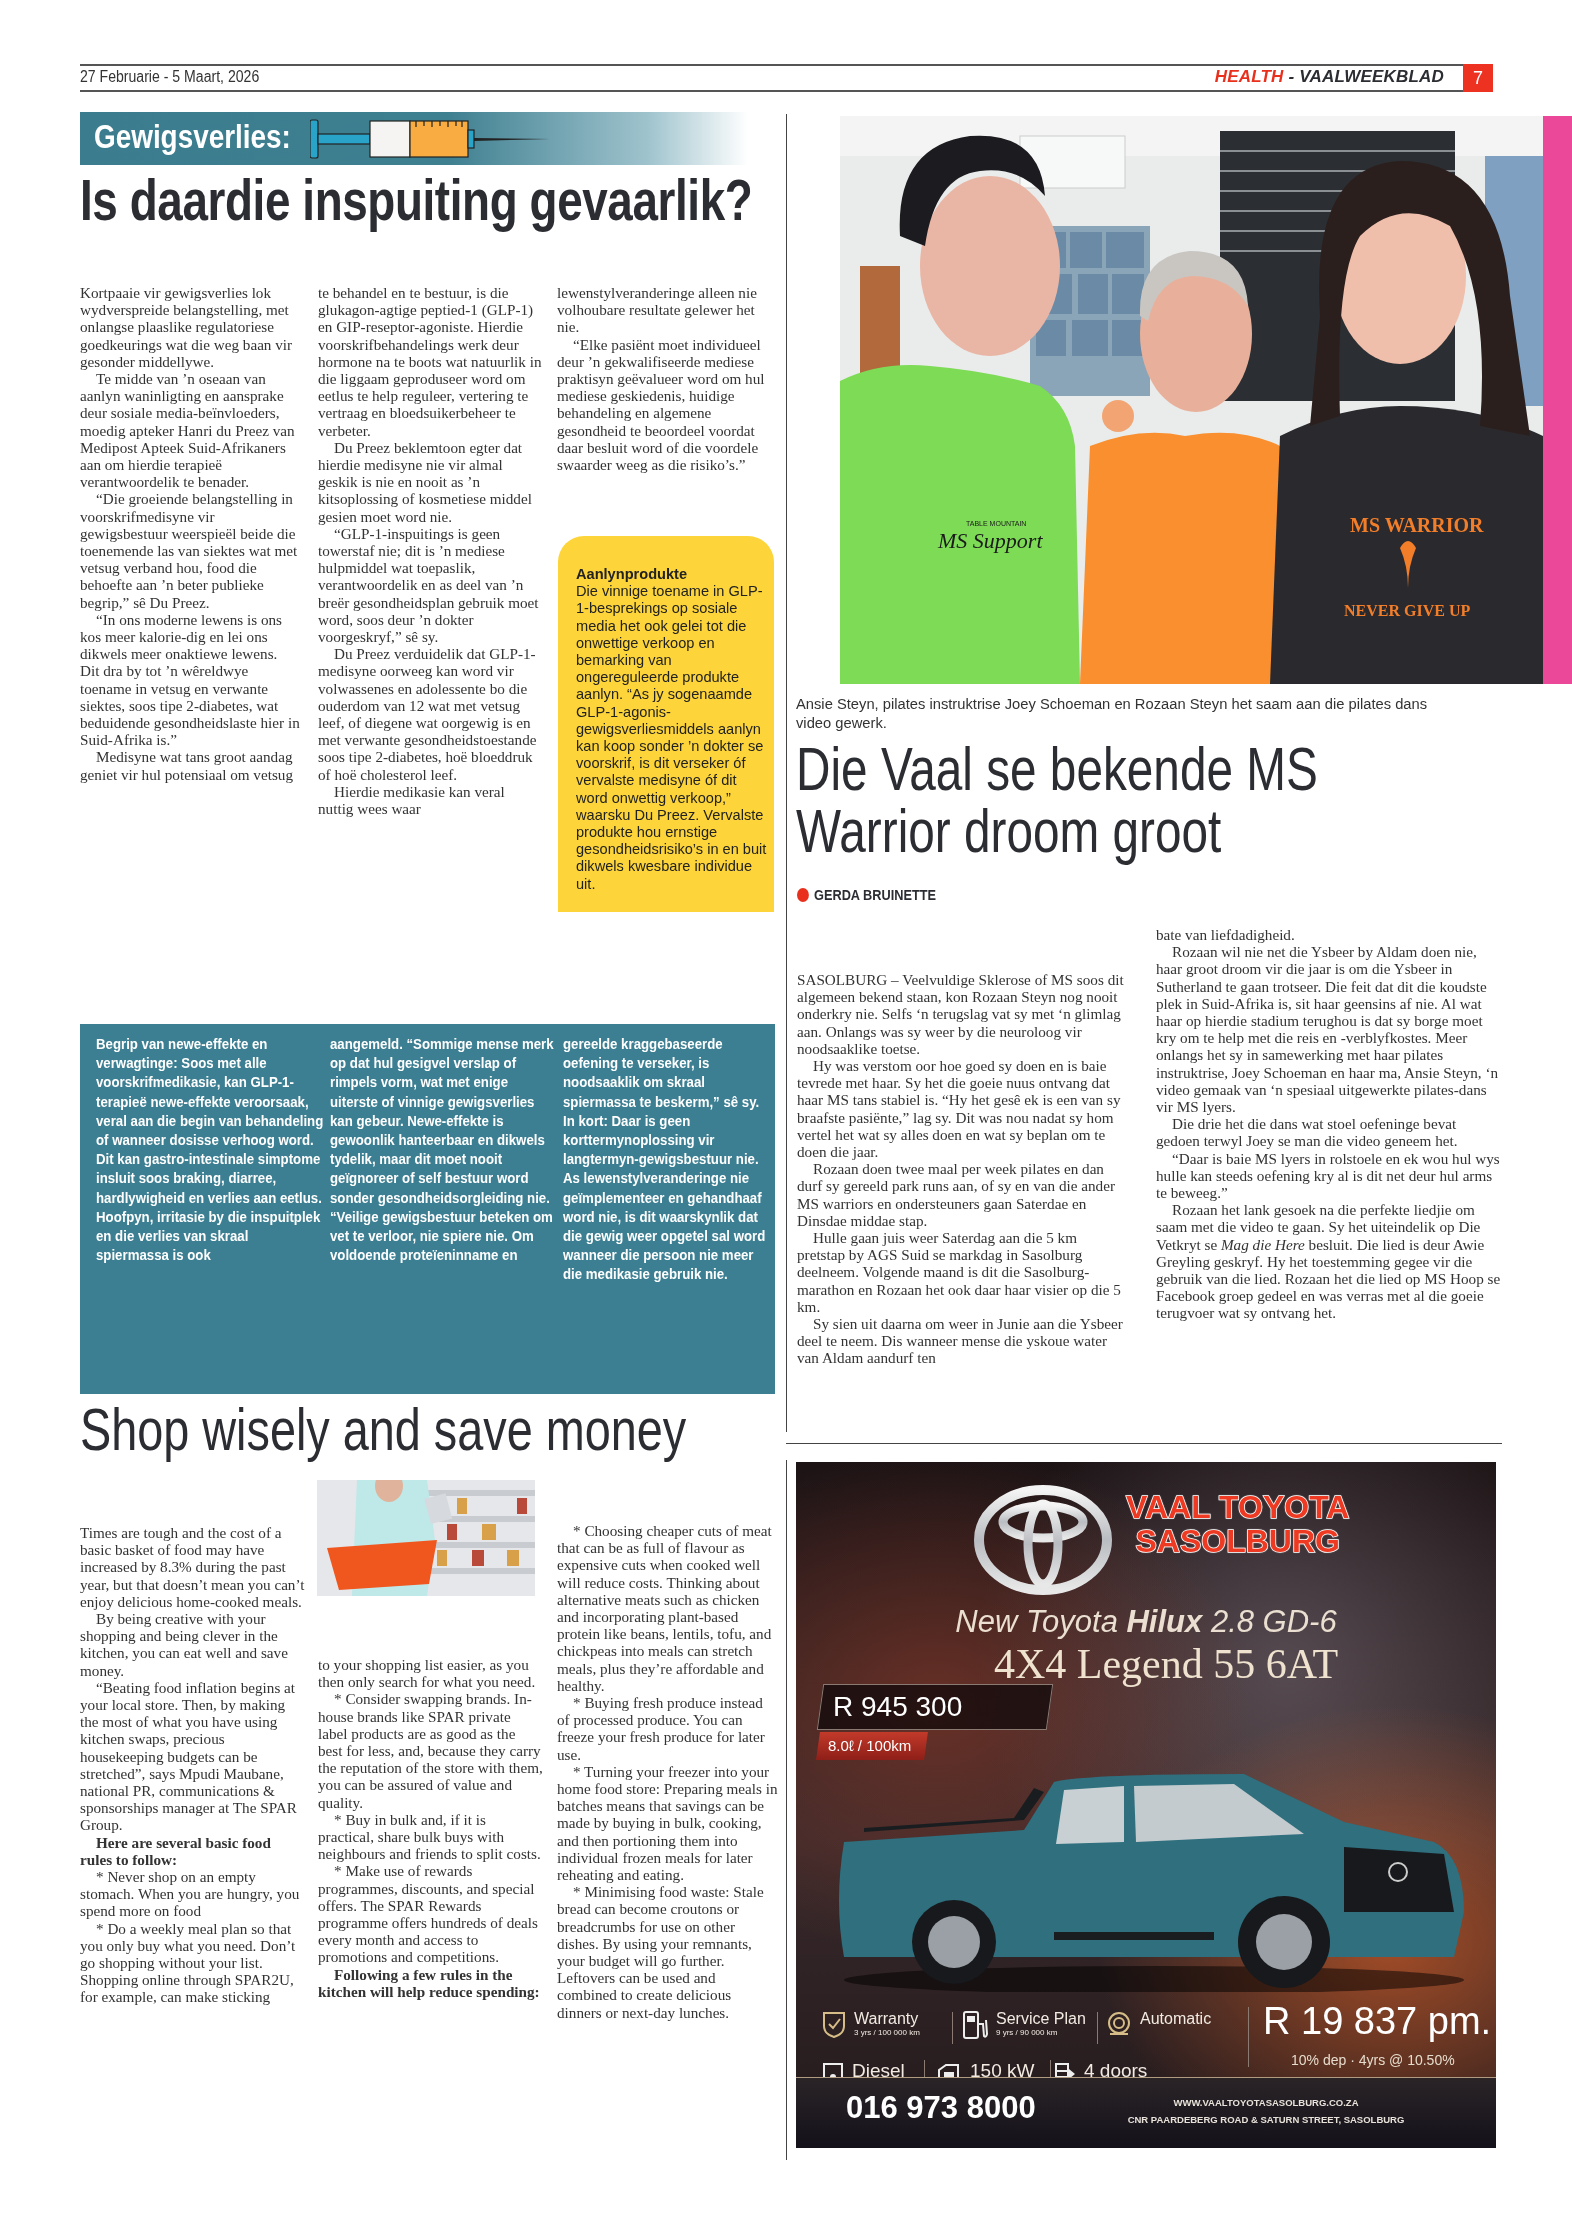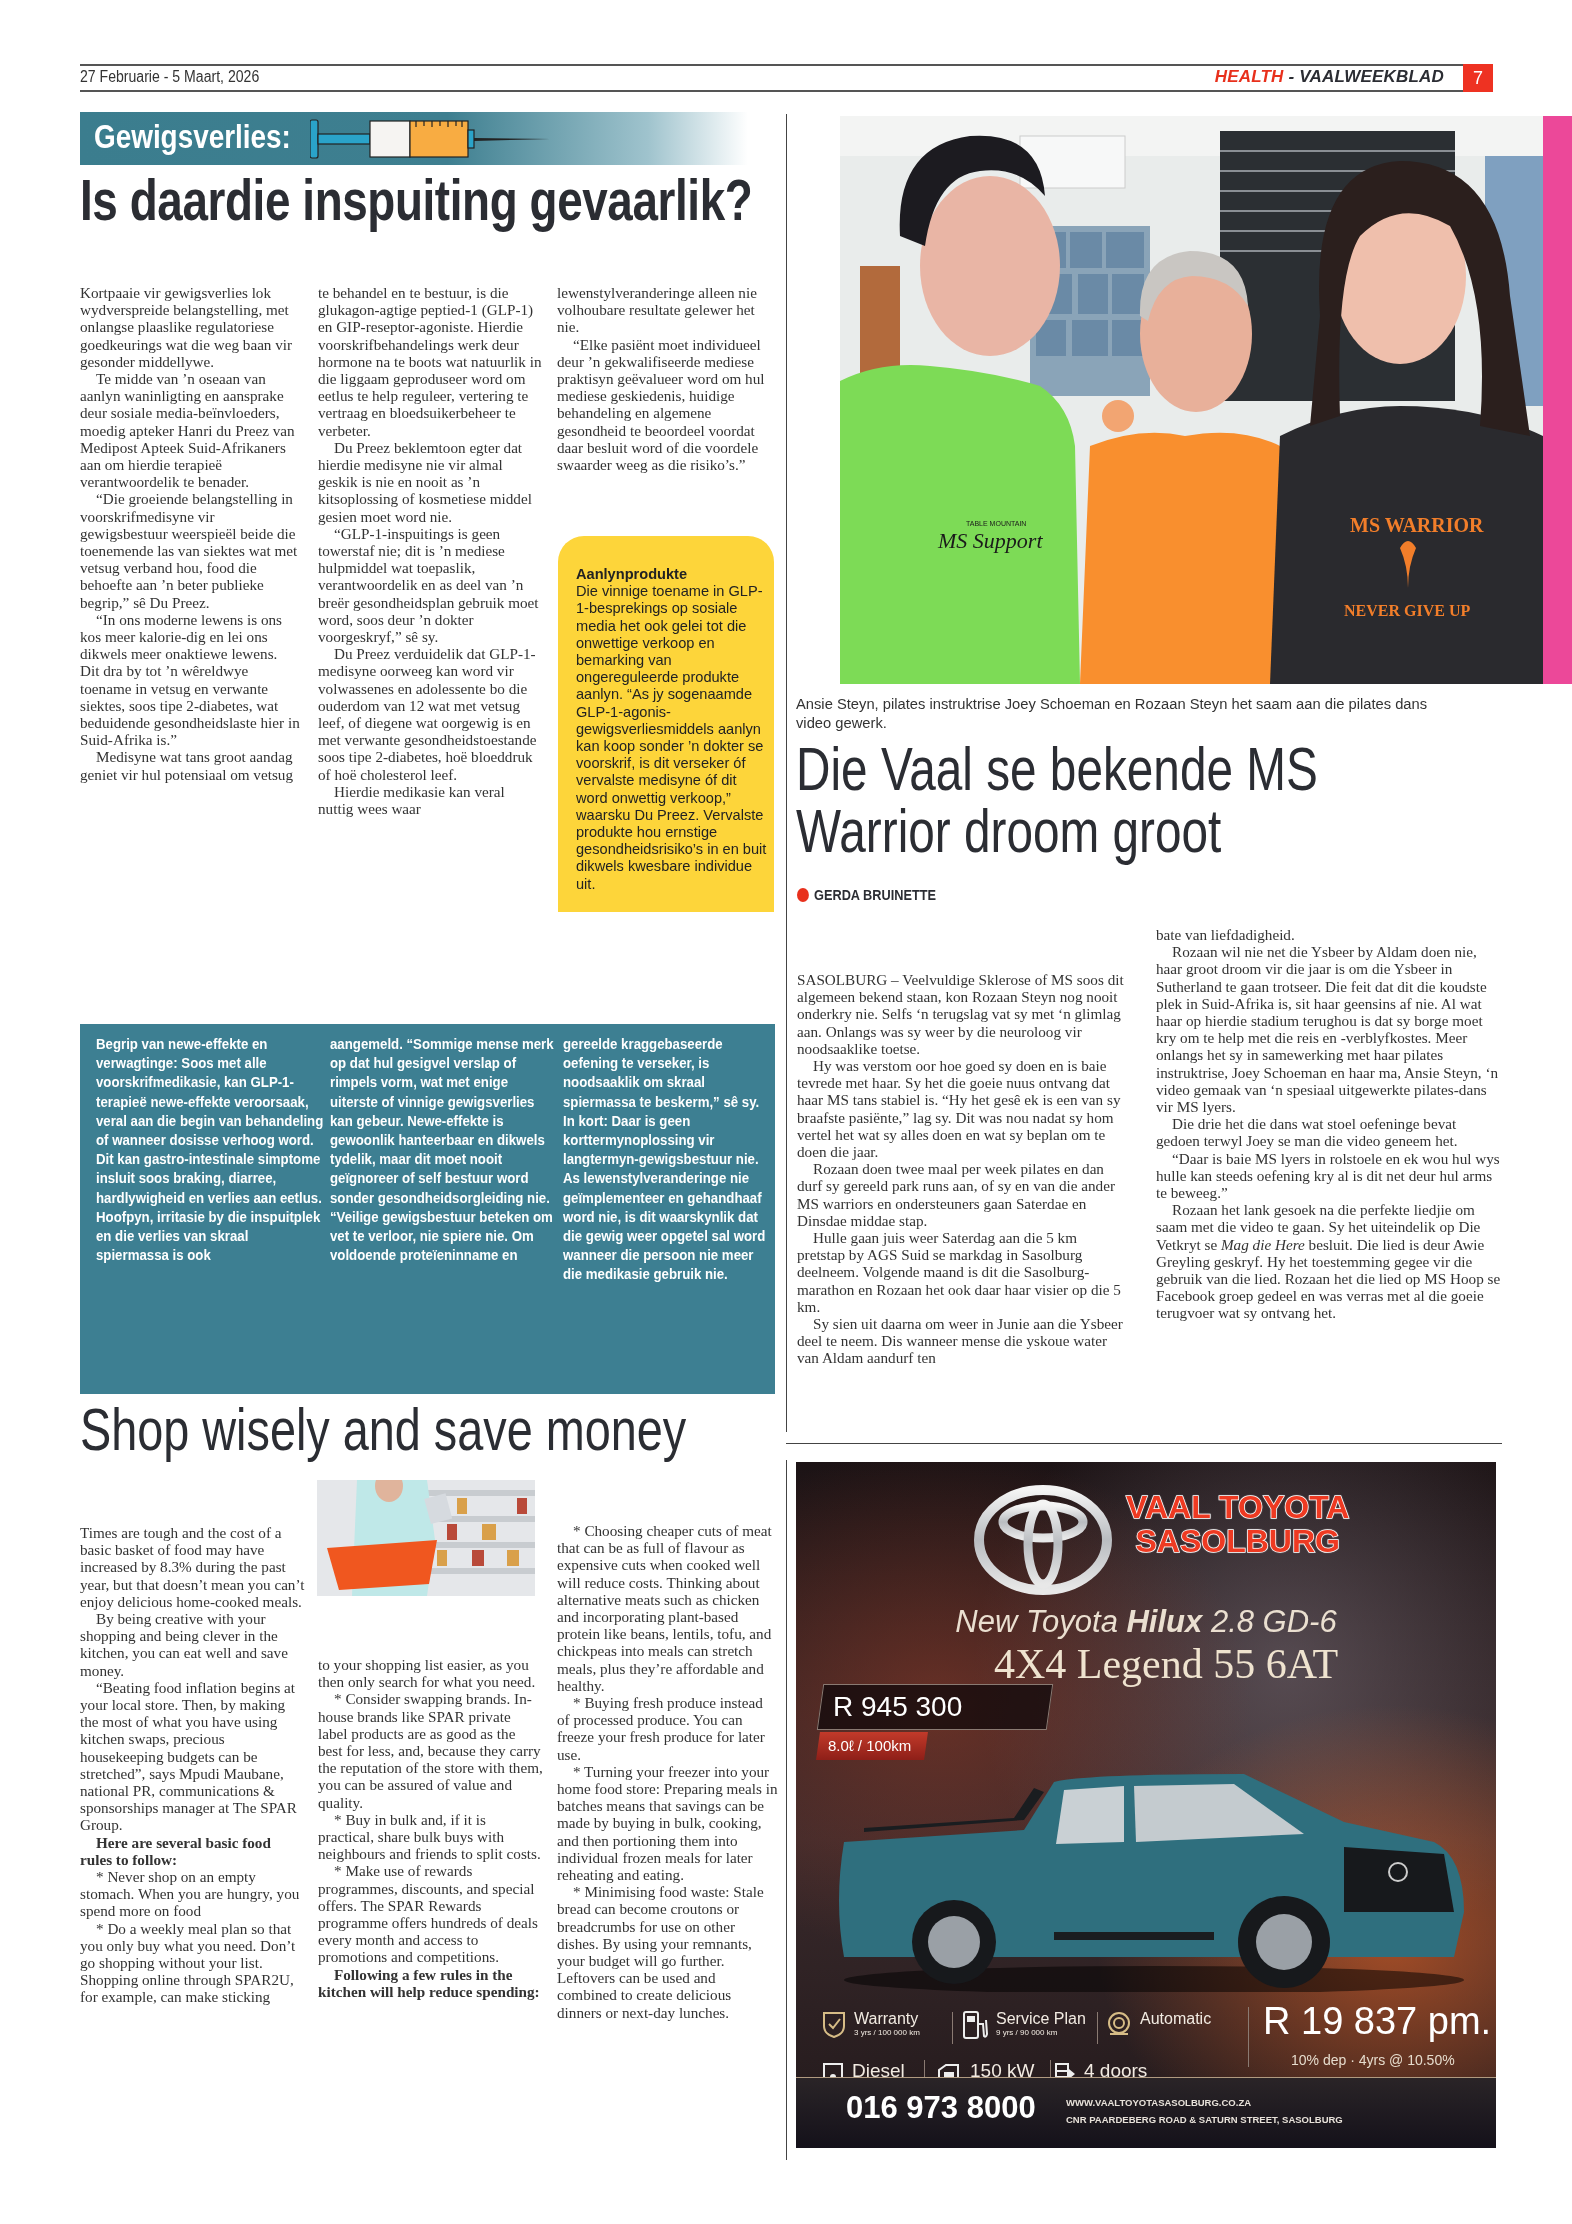--- a/index.html
+++ b/index.html
@@ -67,21 +67,21 @@
   .ad-car { position: absolute; left: 28px; top: 300px; }
   .ad-feats { position: absolute; left: 26px; top: 540px; font-family: "Liberation Sans", sans-serif; color: #f2ebe2; }
   .feat { position: absolute; display: flex; align-items: flex-start; gap: 8px; white-space: nowrap; }
   .feat .lbl { font-size: 16px; line-height: 18px; }
   .feat .sub { font-size: 8px; line-height: 10px; }
   .feat-sep { position: absolute; width: 1px; background: #8a7a72; }
   .ad-pm { position: absolute; left: 467px; top: 538px; font-family: "Liberation Sans", sans-serif; font-size: 38px; color: #fff; white-space: nowrap; }
   .ad-terms { position: absolute; left: 495px; top: 590px; font-family: "Liberation Sans", sans-serif; font-size: 14px; color: #e6dccd; white-space: nowrap; }
   .ad-footer { position: absolute; left: 0; top: 615px; width: 100%; height: 71px; background: linear-gradient(180deg, #2a2427 0%, #14111a 100%); border-top: 1px solid #b09a80; }
   .ad-phone { position: absolute; left: 42px; top: 628px; font-family: "Liberation Sans", sans-serif; font-weight: bold; font-size: 31px; color: #fff; margin-left: 8px; }
-  .ad-web { position: absolute; left: 270px; top: 632px; width: 400px; text-align: left; font-family: "Liberation Sans", sans-serif; font-weight: bold; font-size: 9.5px; line-height: 17px; color: #e8e2da; }
+  .ad-web { position: absolute; left: 270px; top: 632px; width: 400px; text-align: center; font-family: "Liberation Sans", sans-serif; font-weight: bold; font-size: 9.5px; line-height: 17px; color: #e8e2da; }
 </style>
 </head>
 <body>
 
 <div class="hdr-line" style="top:64px;"></div>
 <div class="hdr-line" style="top:90px;"></div>
 <div class="hdr-date">27 Februarie - 5 Maart, 2026</div>
 <div class="hdr-pub">
   <span class="red">HEALTH</span><span> - </span><span>VAALWEEKBLAD</span>
 </div>

